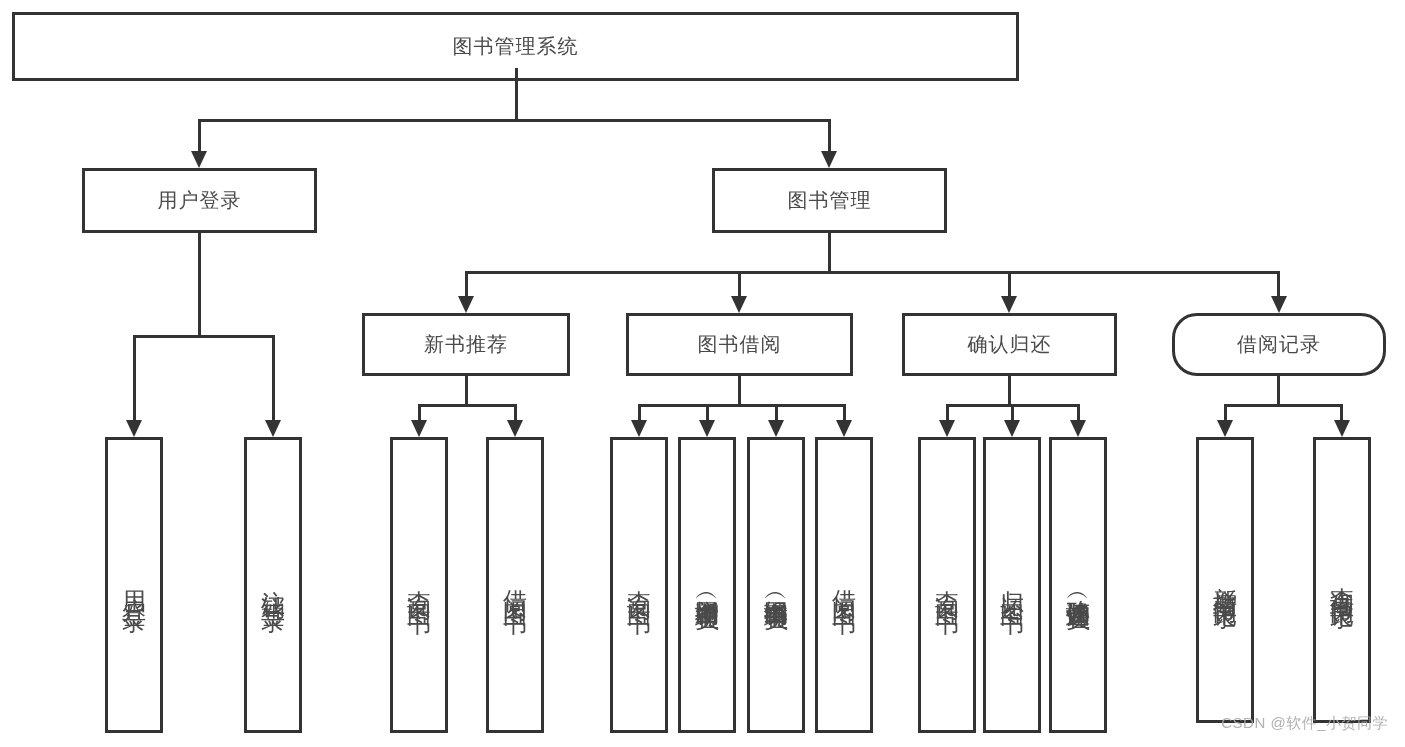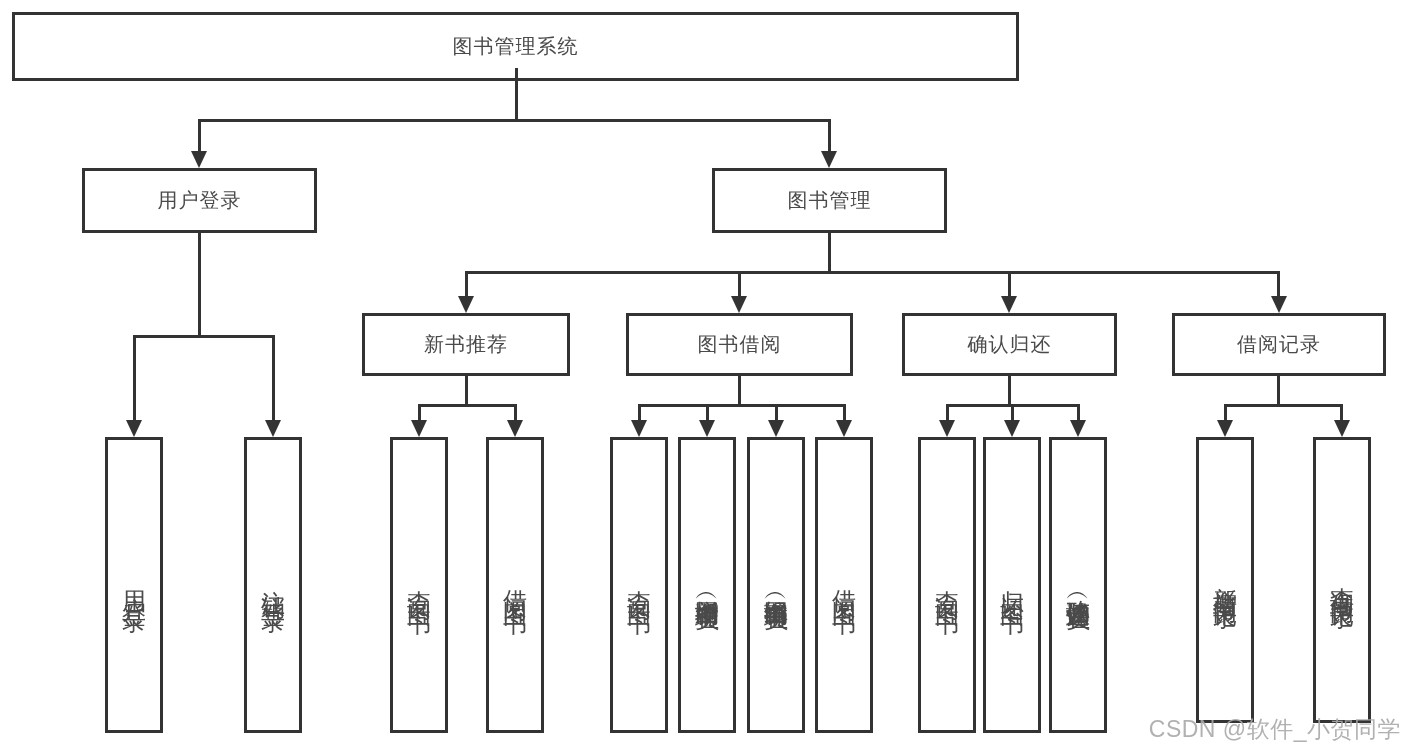--- a/index.html
+++ b/index.html
@@ -51,23 +51,23 @@
   .arrow {
     position: absolute;
     width: 0;
     height: 0;
     border-left: 8px solid transparent;
     border-right: 8px solid transparent;
     border-top: 17px solid #333333;
   }
   .watermark {
     position: absolute;
-    right: 4px;
+    right: 17px;
     top: 714px;
-    font-size: 23px;
+    font-size: 15px;
     color: rgba(168,168,168,0.9);
     z-index: 10;
     letter-spacing: 0.5px;
   }
 </style>
 </head>
 <body>
 
 <div class="canvas">
 
@@ -109,21 +109,21 @@
 
   <div class="node hlabel" style="left:626px; top:313px; width:227px; height:63px;">
     <span>图书借阅</span>
   </div>
   <div class="node hlabel" style="left:362px; top:313px; width:208px; height:63px;">
     <span>新书推荐</span>
   </div>
   <div class="node hlabel" style="left:902px; top:313px; width:215px; height:63px;">
     <span>确认归还</span>
   </div>
-  <div class="node hlabel" style="left:1172px; top:313px; width:214px; height:63px;">
+  <div class="node hlabel" style="left:1172px; top:313px; width:214px; height:63px;border-radius:25px;">
     <span>借阅记录</span>
   </div>
 
   <div class="vline" style="left:465px; top:376px; height:30px;"></div>
   <div class="hline" style="left:418px; top:404px; width:99px;"></div>
   <div class="vline" style="left:418px; top:404px; height:20px;"></div>
   <div class="arrow" style="left:411px; top:420px;"></div>
   <div class="vline" style="left:514px; top:404px; height:20px;"></div>
   <div class="arrow" style="left:507px; top:420px;"></div>
 

